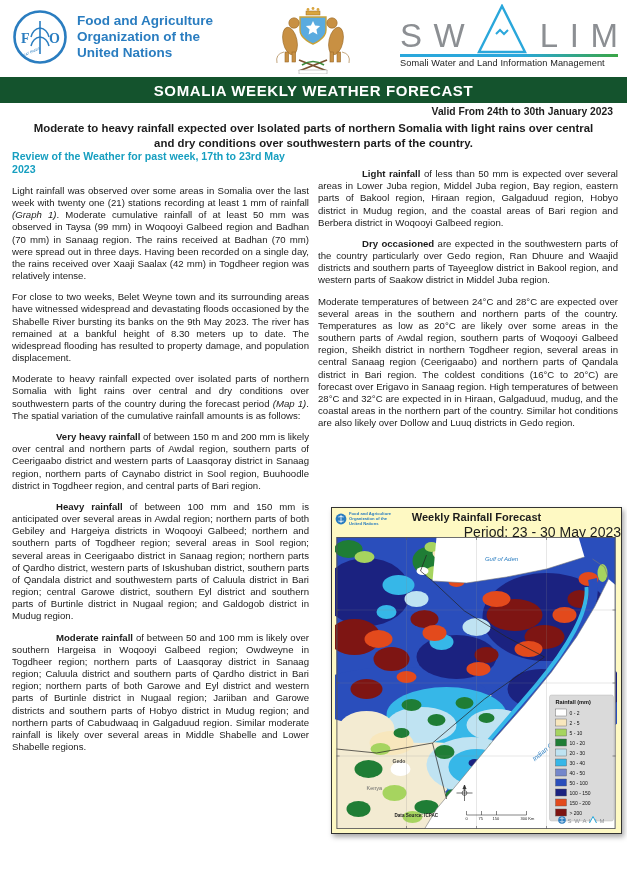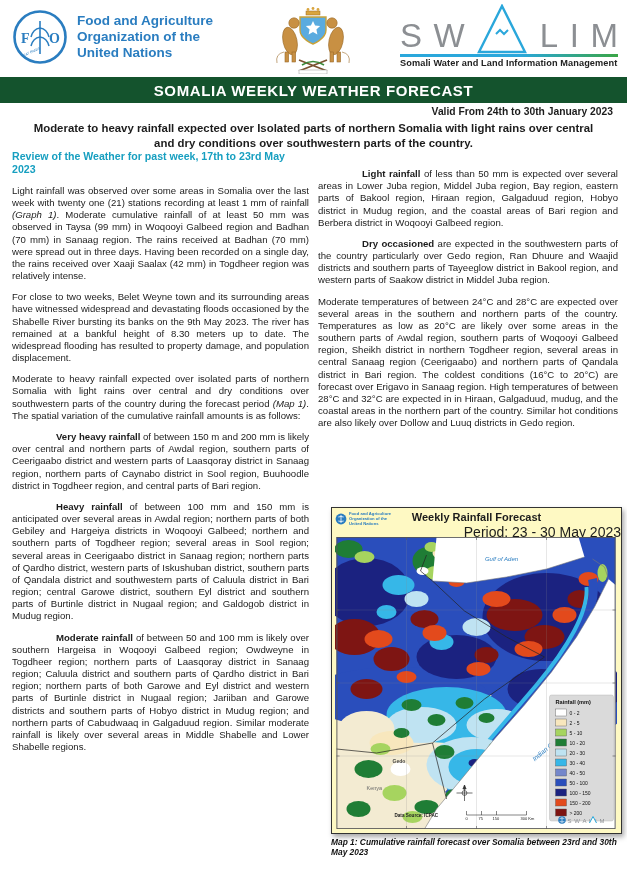--- a/index.html
+++ b/index.html
@@ -7,21 +7,21 @@
         font-family:"Liberation Sans",sans-serif;color:#1c1c1c;margin:0 auto;}
   
   .fao-block{position:absolute;left:12px;top:9px;display:flex;gap:9px;align-items:center;}
   .fao-name{font-weight:bold;font-size:13.5px;line-height:1.18;color:#2a7dc0;}
   .coat{position:absolute;left:263px;top:4px;}
   .swalim{position:absolute;left:400px;top:10px;width:218px;}
   .swalim-row{display:flex;align-items:flex-end;justify-content:space-between;height:42px;}
   .swalim-letter{font-size:33px;color:#8c8f93;font-weight:400;line-height:1;
                  font-family:"Liberation Sans",sans-serif;}
   .swalim-rule{height:3px;width:100%;background:linear-gradient(90deg,#2aa7db 0%,#2aa7db 55%,#3aa546 100%);margin-top:2px;}
-  .swalim-sub{font-size:9.2px;font-weight:bold;color:#222;margin-top:1px;letter-spacing:.1px;}
+  .swalim-sub{font-size:9.2px;font-weight:normal;color:#222;margin-top:1px;letter-spacing:.1px;}
   .banner{position:absolute;left:0;top:77px;width:627px;height:26px;background:#14532d;
           color:#fff;font-weight:bold;font-size:15px;letter-spacing:.6px;
           display:flex;align-items:center;justify-content:center;}
   .valid{position:absolute;right:14px;top:106px;font-size:10.3px;font-weight:bold;}
   .headline{position:absolute;left:28px;top:121px;width:571px;text-align:center;
             font-weight:bold;font-size:11.4px;line-height:1.35;}
   
   .col{position:absolute;font-size:9.6px;line-height:1.27;text-align:justify;}
   .col-left{left:12px;top:150px;width:297px;}
   .col-right{left:318px;top:168px;width:300px;}
@@ -319,15 +319,14 @@
         <line x1="0" y1="73" x2="3" y2="73"></line>
           <line x1="0" y1="146" x2="3" y2="146"></line>
           <line x1="0" y1="219" x2="3" y2="219"></line>
         <line x1="276" y1="73" x2="279" y2="73"></line>
           <line x1="276" y1="146" x2="279" y2="146"></line>
           <line x1="276" y1="219" x2="279" y2="219"></line>
       </g>
     </svg>
   </div>
 
-  <div class="map-caption">Map 1: Cumulative rainfall forecast over Somalia between 23rd and 30th May 2023</div>
 
 </div>
 
 </body></html>

